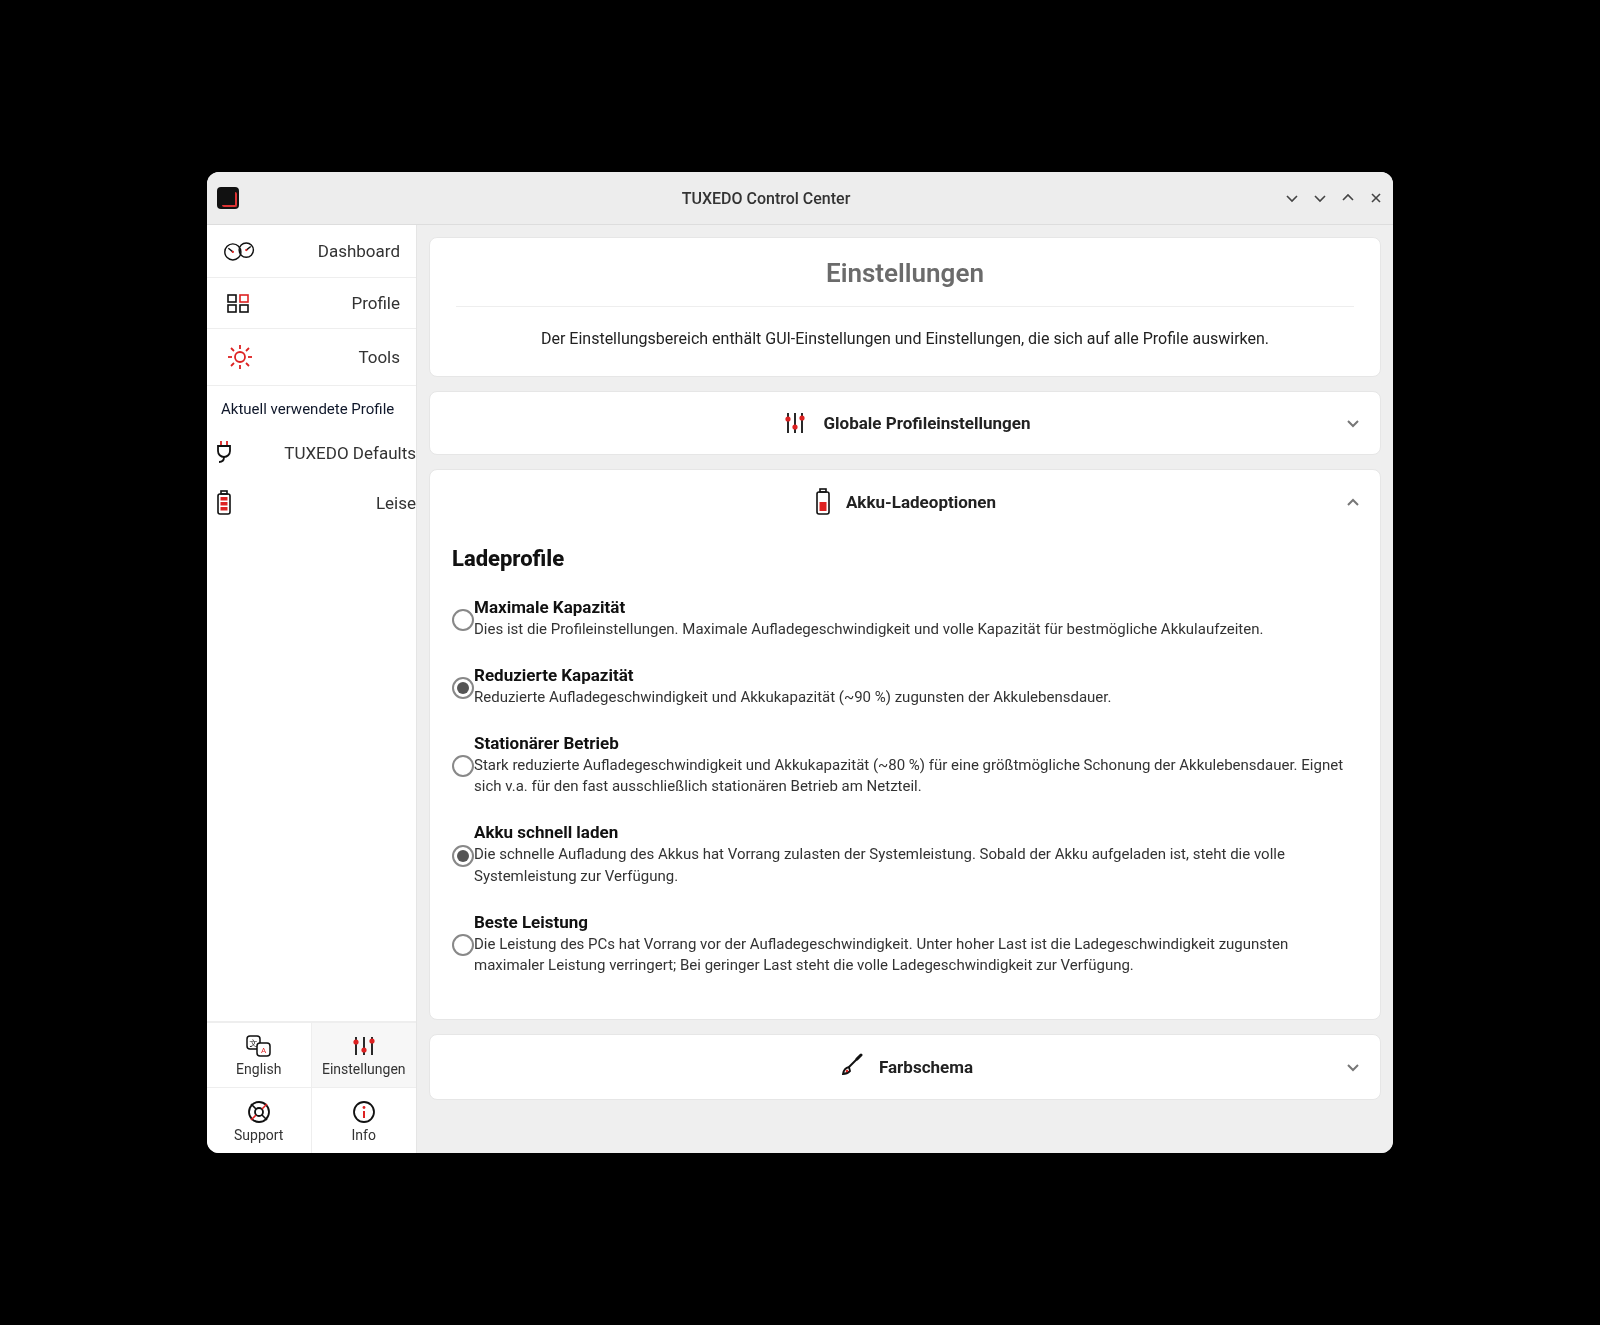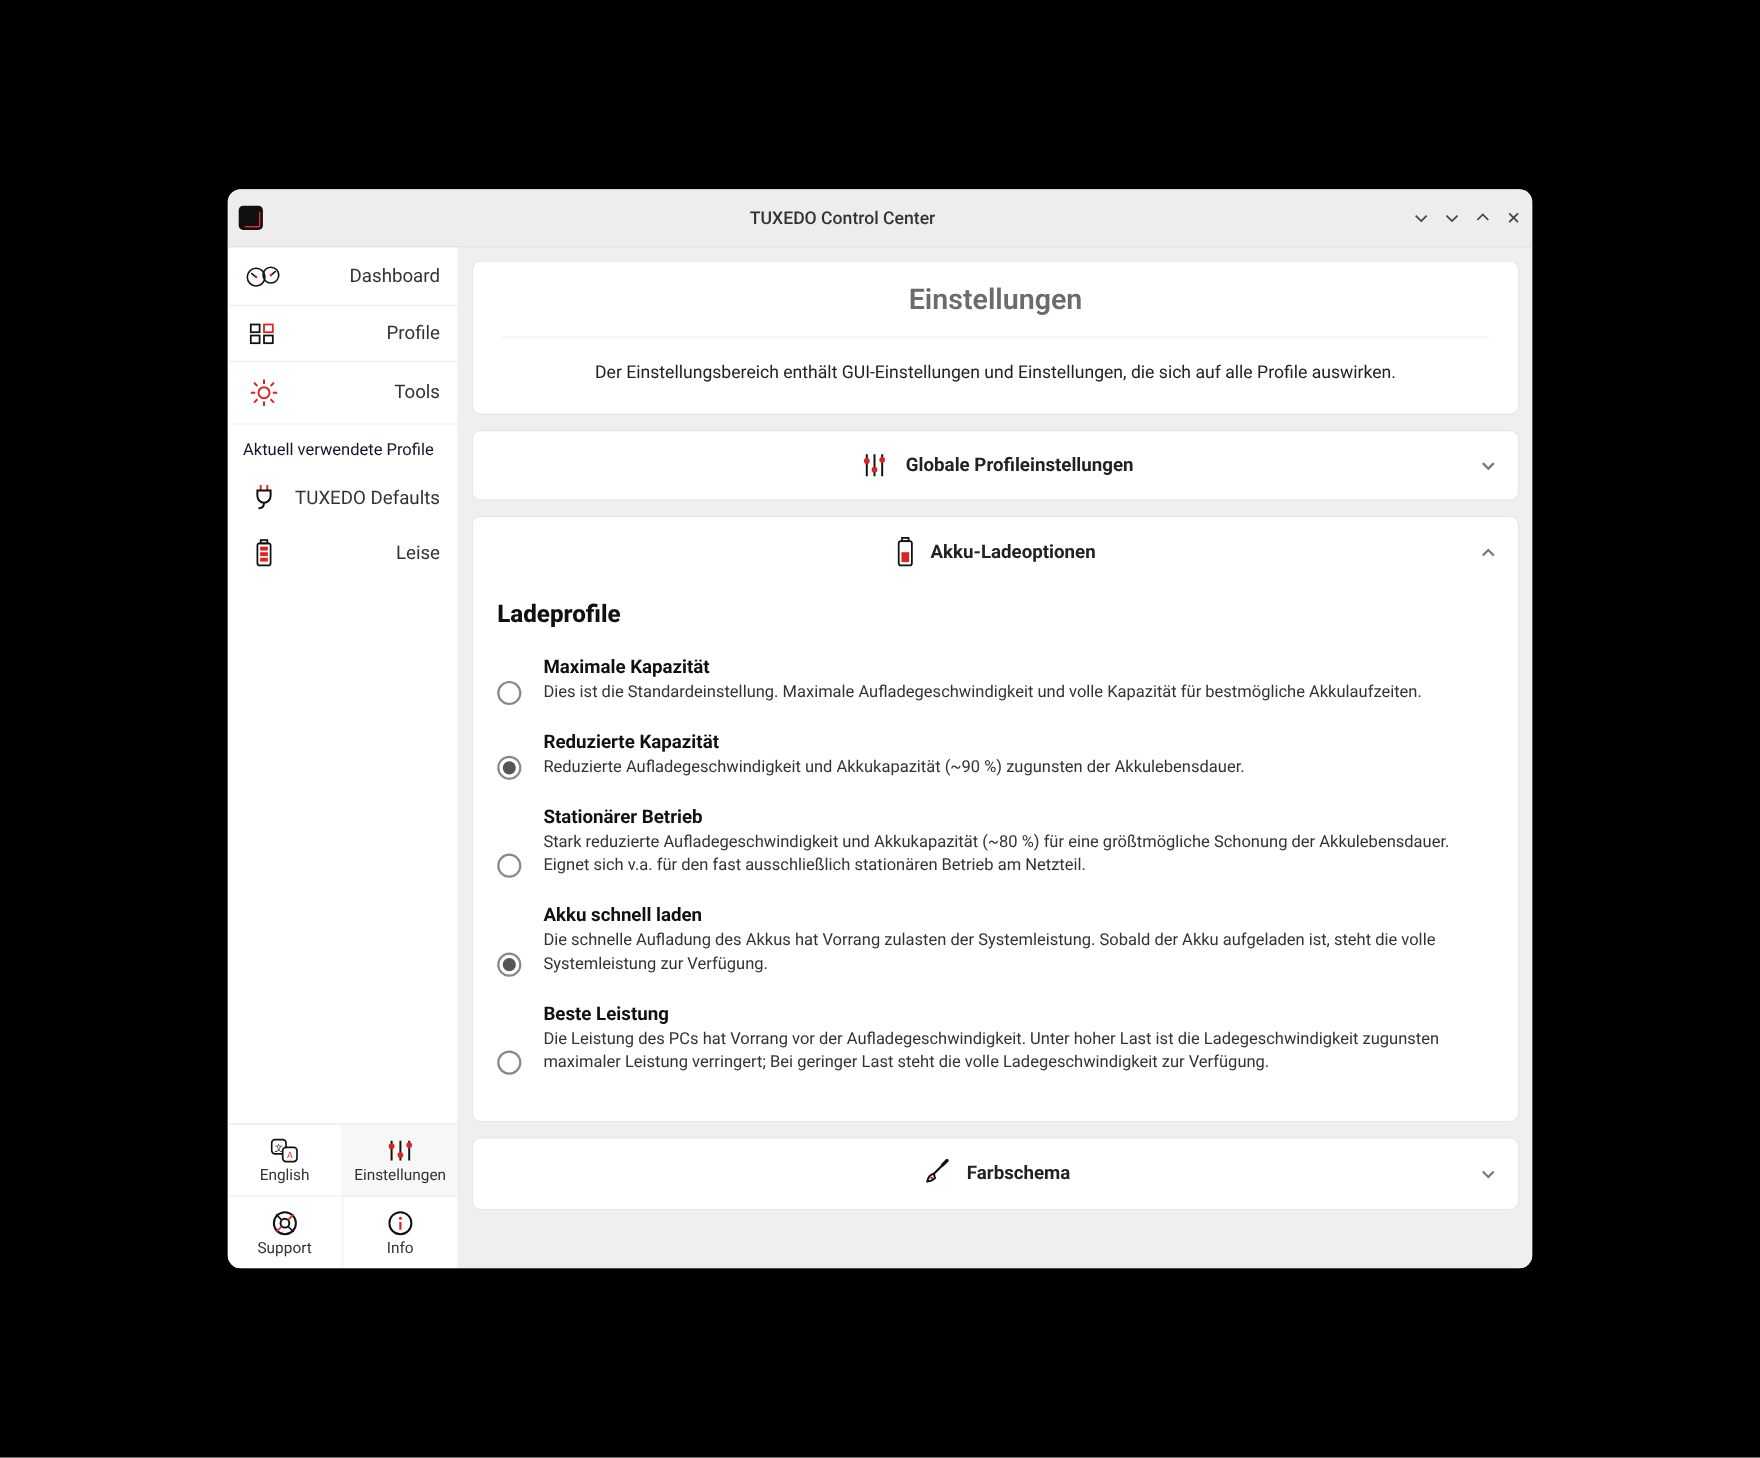--- a/index.html
+++ b/index.html
@@ -62,21 +62,21 @@
     gap: 0;
     cursor:pointer;
   }
   .nav-item .icon { width:34px;display:flex;justify-content:center; margin-right:auto;}
   .section-label{
     padding: 14px 14px 10px 14px;
     font-size: 15px; color:#0f172a;
   }
   .profile-item{
     display:flex;align-items:center;justify-content:flex-end;
-    padding:12px 16px;font-size:17px;color:#333;gap:0;cursor:pointer;
+    padding:12px 0;font-size:17px;color:#333;gap:0;cursor:pointer;
   }
   .profile-item .icon{width:34px;display:flex;justify-content:center;margin-right:auto;}
   .sidebar-spacer{flex:1;border-bottom:1px solid #eee;}
 
   .bottom-grid{
     display:grid;grid-template-columns:1fr 1fr;grid-template-rows:1fr 1fr;
     border-top:1px solid #eee;
   }
   .bottom-cell{
     display:flex;flex-direction:column;align-items:center;justify-content:center;
@@ -108,21 +108,21 @@
     padding:18px;cursor:pointer;position:relative;
   }
   .panel-header .label{font-size:17px;font-weight:700;color:#222;}
   .panel-header .chev{
     position:absolute;right:18px;color:#888;
   }
   .panel-body{padding: 4px 22px 26px 22px;}
   h2.section{font-size:22px;font-weight:800;color:#111;margin:8px 0 18px 0;}
 
   .radio-row{
-    display:flex;align-items:flex-end;gap:20px;padding:8px 0 16px 0;
+    display:flex;align-items:center;gap:0;padding:8px 0 16px 0;
   }
   .radio{
     width:22px;height:22px;border:2px solid #888;border-radius:50%;
     flex:0 0 22px;margin-top:2px;display:flex;align-items:center;justify-content:center;
     cursor:pointer;
   }
   .radio.selected::after{content:"";width:12px;height:12px;border-radius:50%;background:#555;}
   .radio-text .t{font-size:17px;font-weight:700;color:#111;margin-bottom:2px;}
   .radio-text .d{font-size:15px;color:#333;line-height:1.45;}
 
@@ -332,21 +332,21 @@
               </svg>
           </span>
         </div>
         <div class="panel-body">
           <h2 class="section">Ladeprofile</h2>
 
           <div class="radio-row">
             <div class="radio"></div>
             <div class="radio-text">
               <div class="t">Maximale Kapazität</div>
-              <div class="d">Dies ist die Standardeinstellung. Maximale Aufladegeschwindigkeit und volle Kapazität für bestmögliche Akkulaufzeiten.</div>
+              <div class="d">Dies ist die Profileinstellungen. Maximale Aufladegeschwindigkeit und volle Kapazität für bestmögliche Akkulaufzeiten.</div>
             </div>
           </div>
           <div class="radio-row">
             <div class="radio selected"></div>
             <div class="radio-text">
               <div class="t">Reduzierte Kapazität</div>
               <div class="d">Reduzierte Aufladegeschwindigkeit und Akkukapazität (~90 %) zugunsten der Akkulebensdauer.</div>
             </div>
           </div>
           <div class="radio-row">

